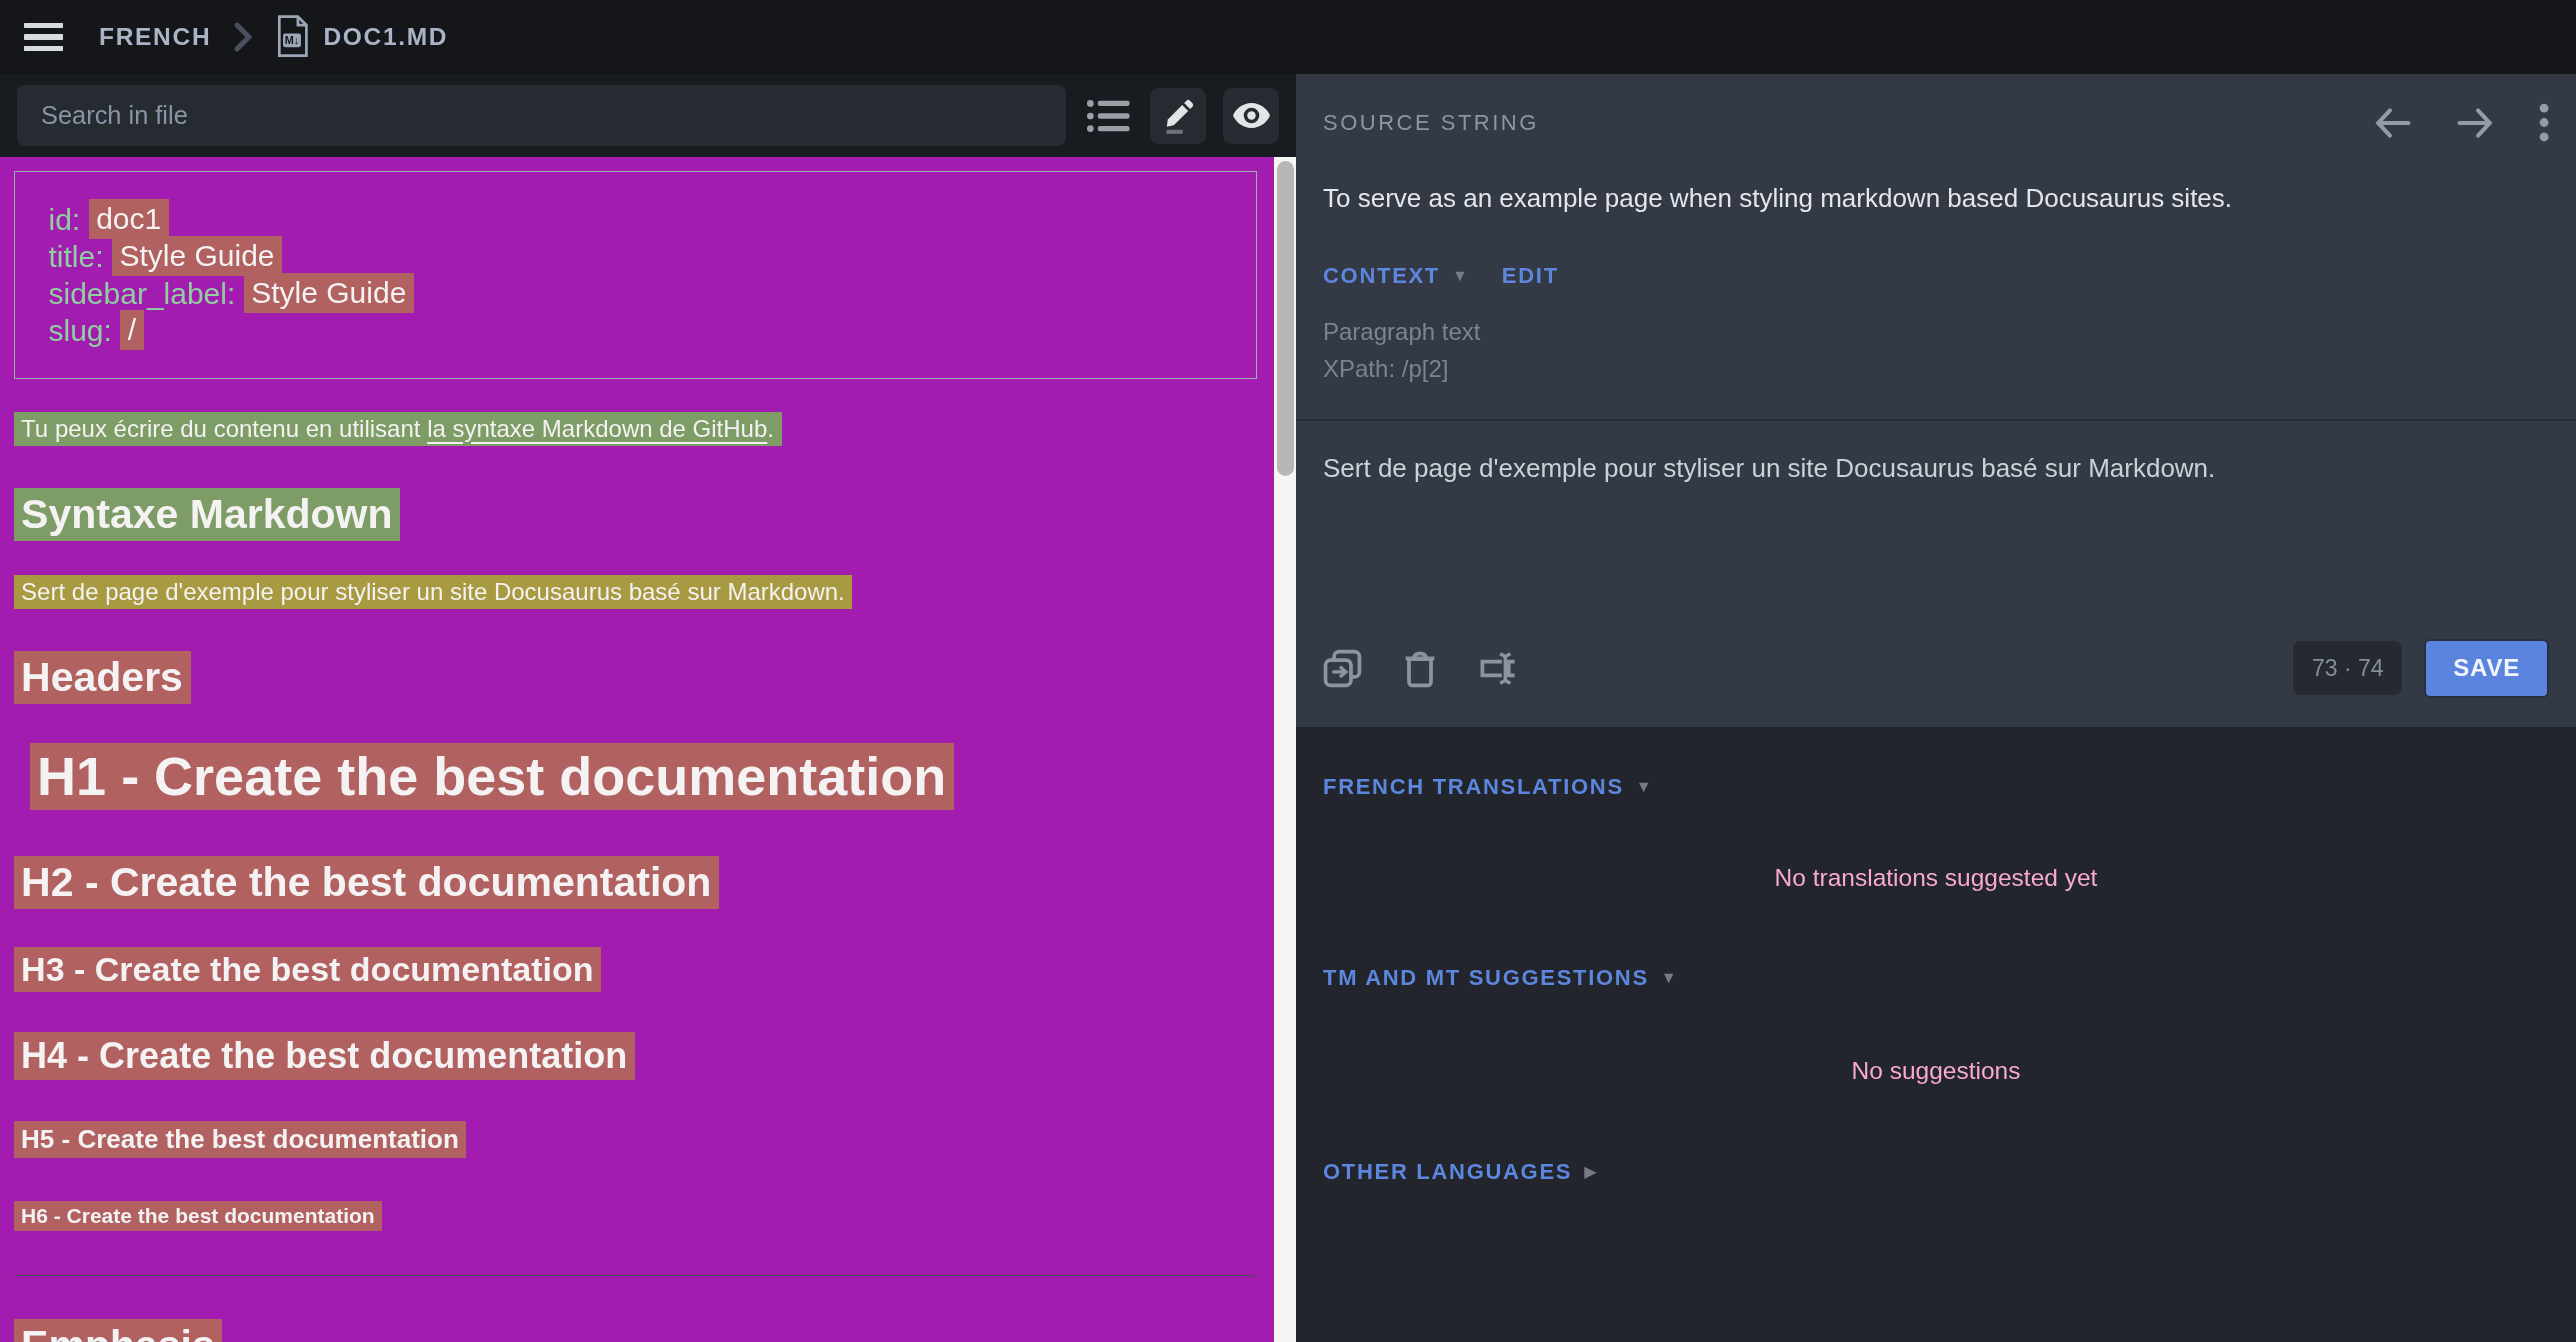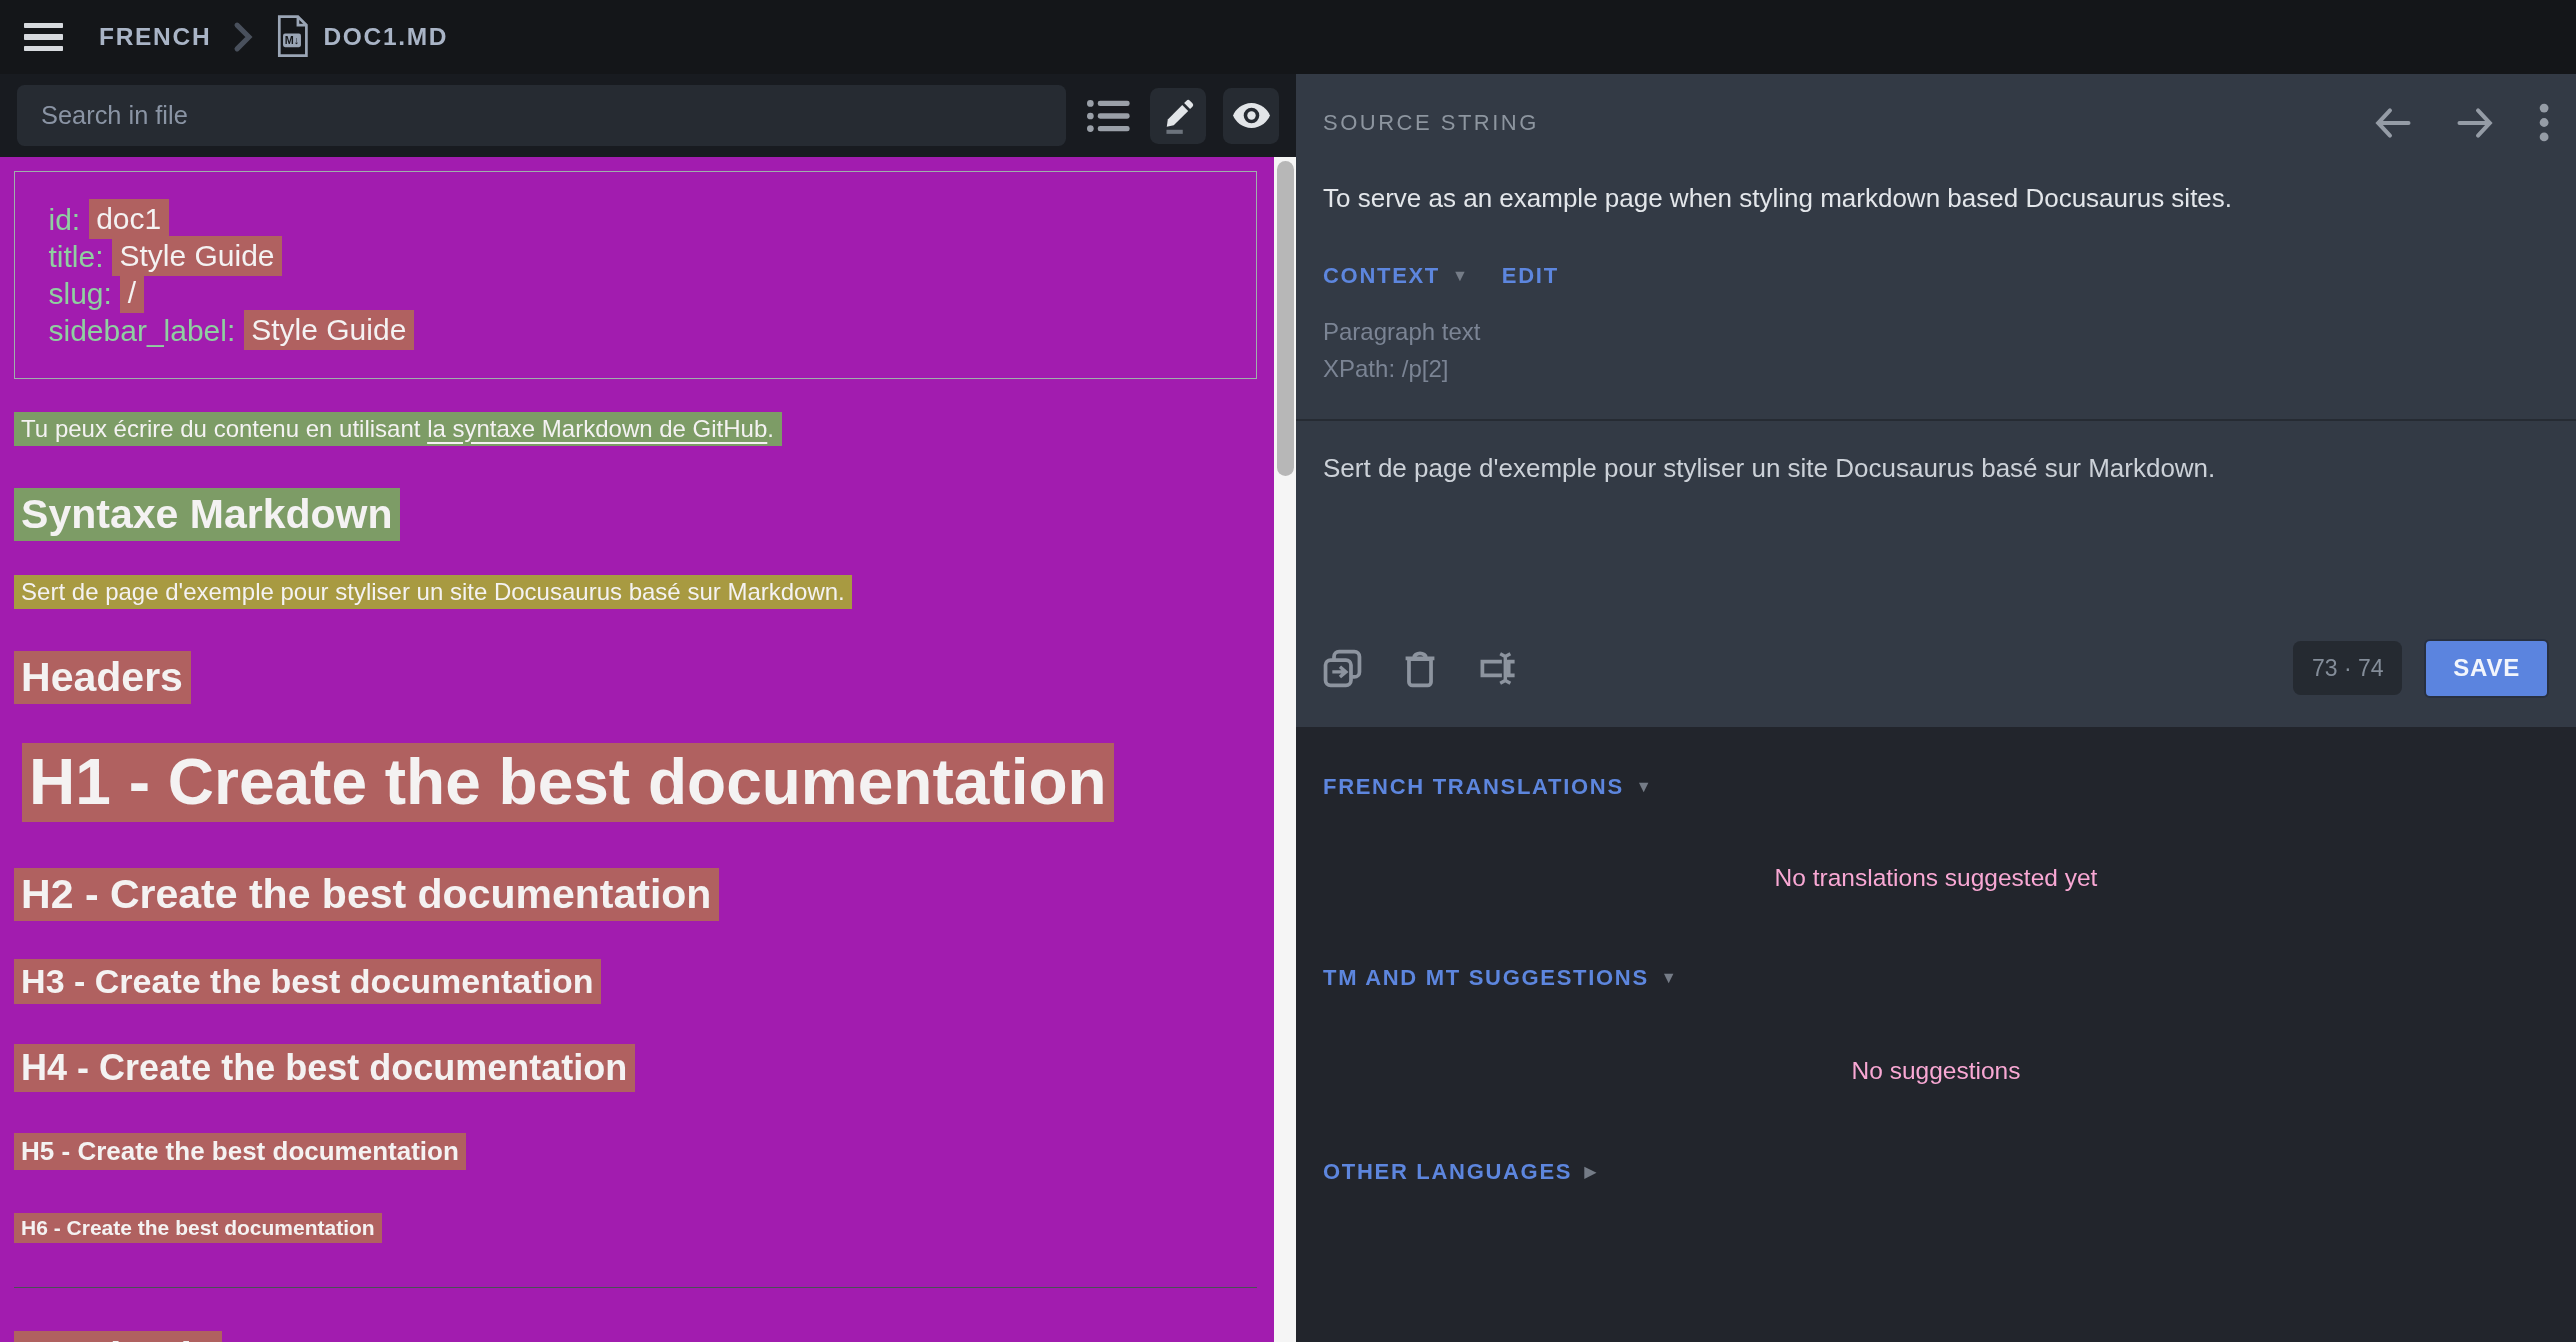--- a/index.html
+++ b/index.html
@@ -37,21 +37,21 @@
     border:1.7px solid #9fb0ab; padding:29px 34px; margin:0 5.1px 36px 0;
     font-size:30px; line-height:37px; color:#8fd0a0;
   }
   .hl{ padding:3.4px 7.6px; color:#f4f2f2; box-decoration-break:clone; -webkit-box-decoration-break:clone; }
   .hl-red{ background:#b06160; }
   .hl-green{ background:#7d9c66; }
   .hl-olive{ background:#a89a41; }
   .doc-p{ font-size:24px; line-height:1.25; margin-bottom:39px; color:#f4f2f2; }
   .doc-h{ font-weight:700; color:#f4f2f2; }
   .m-h2{ font-size:41px; margin:47px 0 39px; }
-  .m-h1{ font-size:64px; margin:44px 8px 52px; }
+  .m-h1{ font-size:54px; margin:44px 16px 52px; }
   .m-h3{ font-size:34px; margin:44px 0; }
   .m-h4{ font-size:36px; margin:46px 0; }
   .m-h5{ font-size:26px; margin:47px 0; }
   .m-h6{ font-size:21px; margin:49px 0 46px; }
   .doc-link{ text-decoration:underline; text-underline-offset:4.2px; }
   .doc-hr{ border:none; border-top:1.7px solid #4b4f55; margin:0 5.1px 37px 0; }
   
   .v-scroll{ position:absolute; top:83px; right:0; bottom:0; width:22px; background:#f5f5f5; }
   .v-thumb{ position:absolute; top:4.2px; left:2.5px; width:17px; height:315px; background:#b7b7b7; border-radius:9.3px; }
   
@@ -140,22 +140,22 @@
             <circle cx="11.5" cy="8" r="2.5" fill="#e2e5e8"></circle>
           </svg>
         </div>
       </div>
     </div>
 
     <div class="doc-area">
       <div class="codeblock">
         <div><span>id: </span><span class="hl hl-red">doc1</span></div>
         <div><span>title: </span><span class="hl hl-red">Style Guide</span></div>
+        <div><span>sidebar_label: </span><span class="hl hl-red">Style Guide</span></div>
         <div><span>slug: </span><span class="hl hl-red">/</span></div>
-        <div><span>sidebar_label: </span><span class="hl hl-red">Style Guide</span></div>
       </div>
 
       <p class="doc-p"><span class="hl hl-green"><span>Tu peux écrire du contenu en utilisant </span><span class="doc-link">la syntaxe Markdown de GitHub</span><span>.</span></span></p>
 
       <h2 class="doc-h m-h2"><span class="hl hl-green">Syntaxe Markdown</span></h2>
 
       <p class="doc-p"><span class="hl hl-olive">Sert de page d'exemple pour styliser un site Docusaurus basé sur Markdown.</span></p>
 
       <h2 class="doc-h m-h2"><span class="hl hl-red">Headers</span></h2>
 

